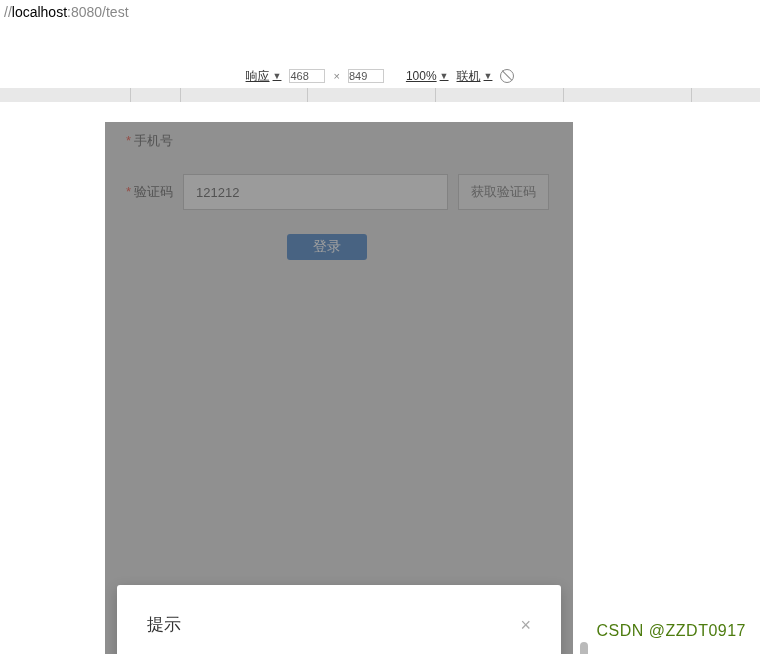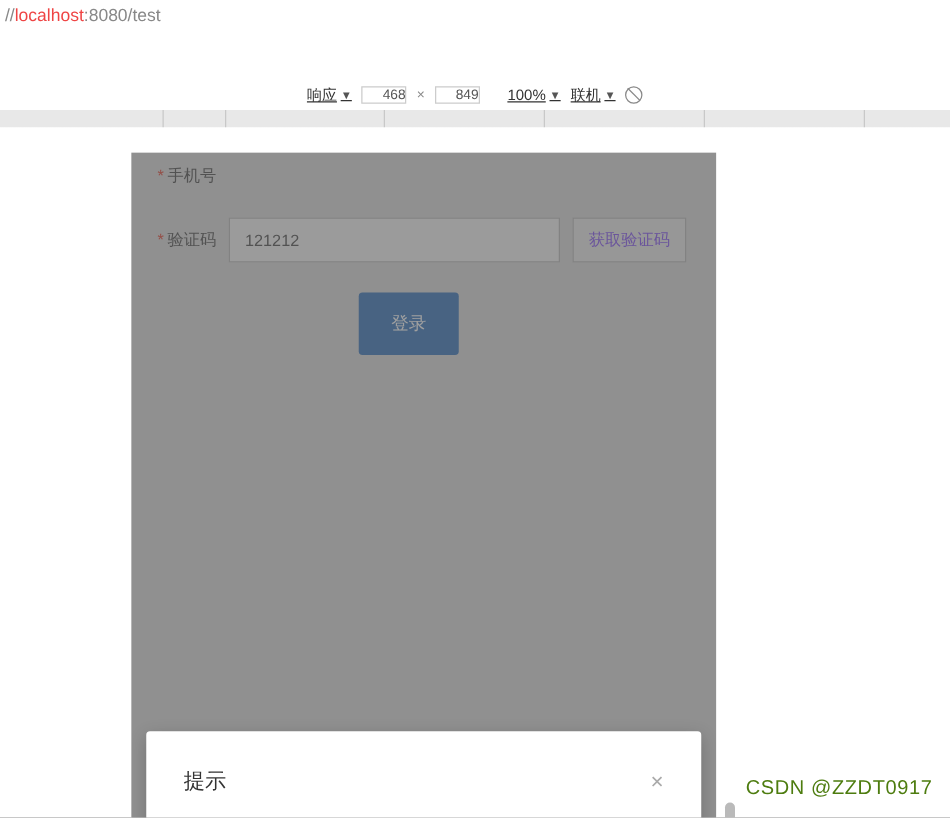--- a/index.html
+++ b/index.html
@@ -14,21 +14,21 @@
     }
     .url-bar {
       padding: 2px 4px;
       font-size: 14px;
       color: #888;
       background: #fff;
       height: 24px;
       display: flex;
       align-items: center;
     }
-    .url-bar .host { color: #ef4444; }
+    .url-bar .host { color: #000000; }
     .url-bar .rest { color: #888; }
     .spacer-row { height: 40px; background: #fff; }
     .dev-toolbar {
       height: 24px;
       display: flex;
       align-items: center;
       justify-content: center;
       gap: 8px;
       font-size: 12px;
       color: #333;
@@ -38,21 +38,21 @@
       display: flex;
       align-items: center;
       gap: 3px;
       cursor: pointer;
       text-decoration: underline;
     }
     .dev-toolbar .dim-input {
       width: 36px;
       height: 14px;
       border: 1px solid #ccc;
-      text-align: right;
+      text-align: left;
       font-size: 11px;
       color: #555;
     }
     .dev-toolbar .times { color: #888; font-size: 11px; }
     .dev-toolbar .caret { font-size: 9px; color: #555; }
     .no-icon {
       width: 14px; height: 14px;
       border: 1.4px solid #888;
       border-radius: 50%;
       position: relative;
@@ -124,34 +124,34 @@
       background: #f7f7f7;
       color: #555;
     }
     .phone-input { max-width: 218px; }
     .code-btn {
       height: 36px;
       padding: 0 12px;
       background: #eee;
       border: 1px solid #bfbfbf;
       font-size: 13px;
-      color: #8b5cf6;
+      color: #737373;
       cursor: pointer;
     }
     .login-row {
       display: flex;
       justify-content: center;
       margin-top: 10px;
     }
     .login-btn {
       background: #3f7bbf;
       color: #fff;
       border: none;
       border-radius: 3px;
-      padding: 16px 26px;
+      padding: 4px 26px;
       font-size: 14px;
       cursor: pointer;
     }
     .dialog {
       position: absolute;
       left: 12px;
       right: 12px;
       bottom: 14px;
       background: #fff;
       border-radius: 3px;

